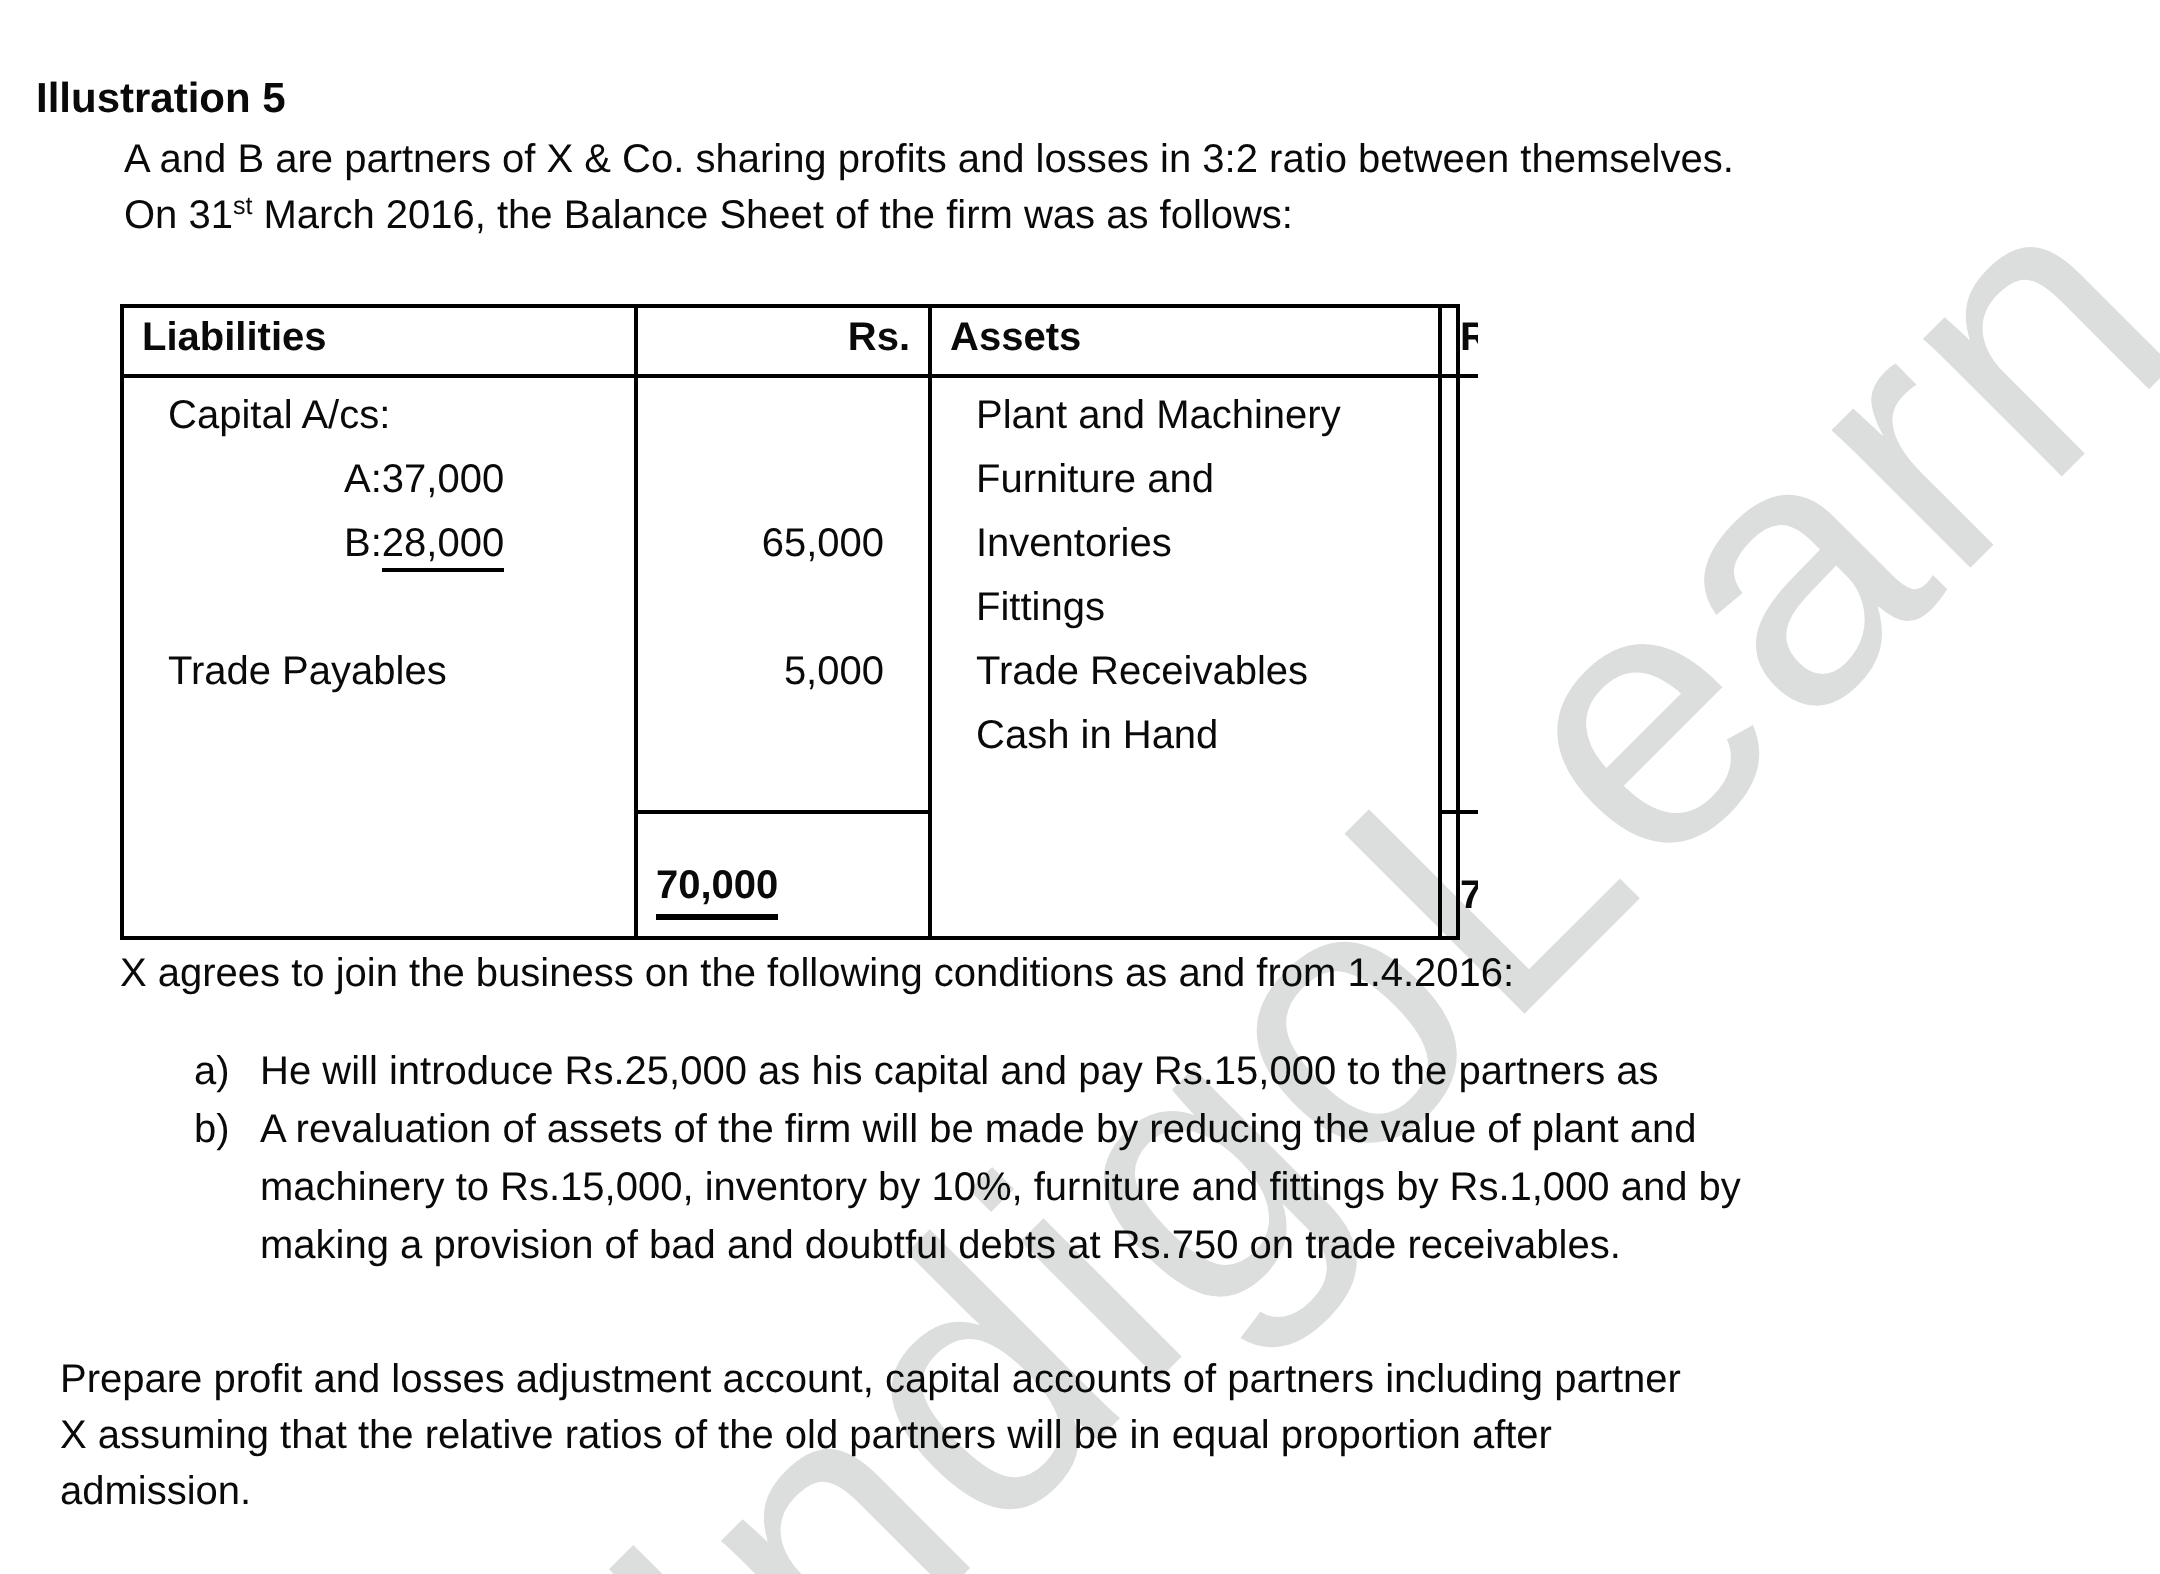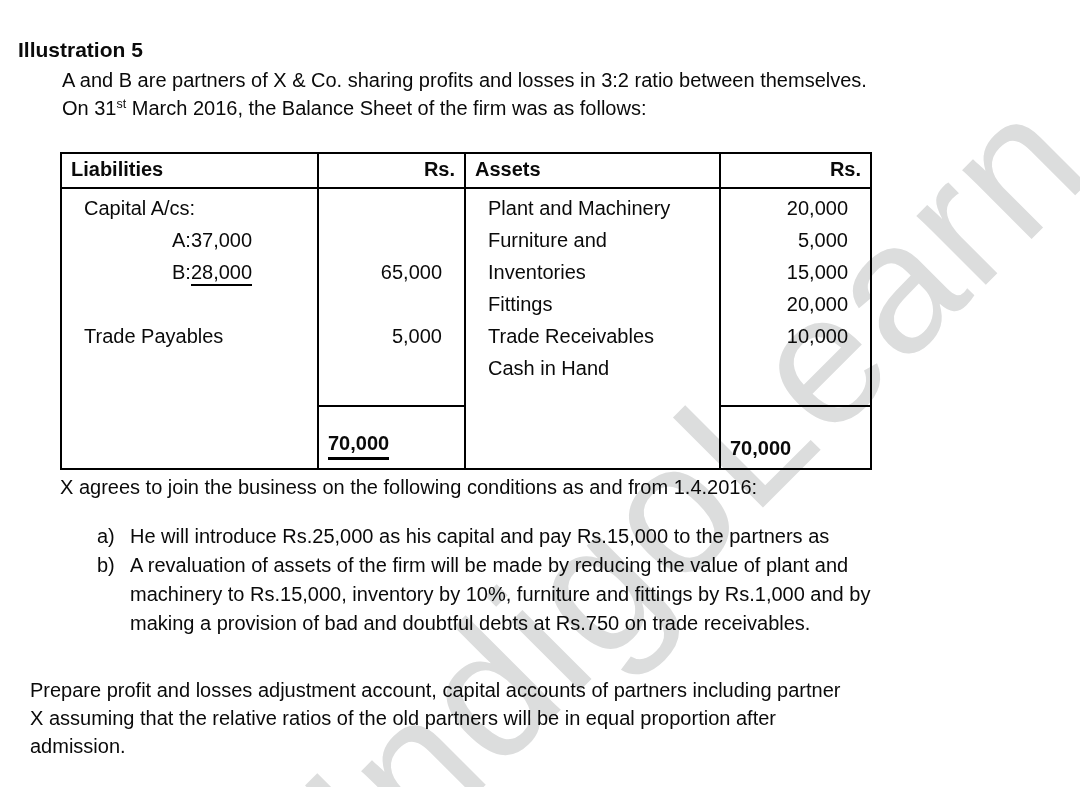--- a/index.html
+++ b/index.html
@@ -39,21 +39,21 @@
     white-space: nowrap;
   }
   sup.sp {
     font-size: 12.5px;
     position: relative; top: -7px;
     vertical-align: baseline;
   }
   
   .bs-table {
     left: 60px; top: 152px;
-    width: 812px; height: 318px;
+    width: 670px; height: 318px;
     box-sizing: border-box;
     border: 2px solid #000;
     display: grid;
     grid-template-columns: 257px 147px 255px 1fr;
     grid-template-rows: 35px 1fr;
     font-size: 20px;
     background: transparent;
   }
   .th {
     box-sizing: border-box;

